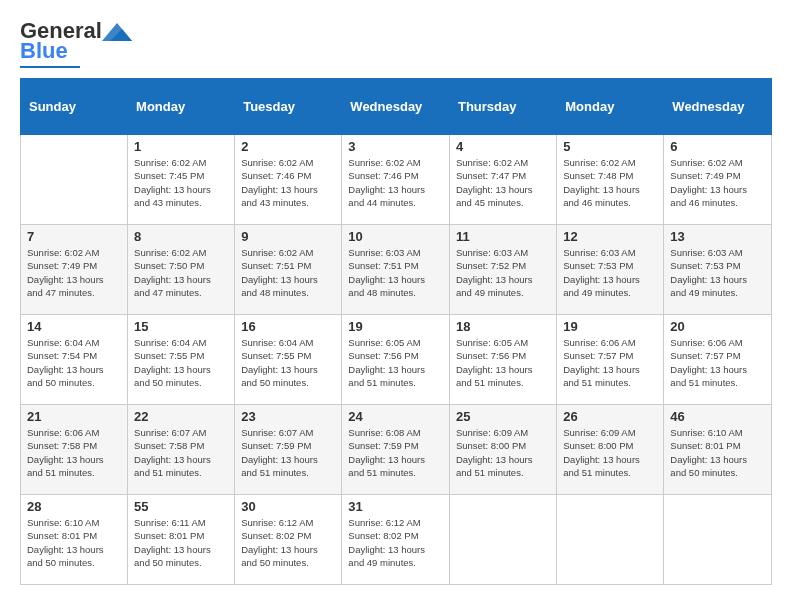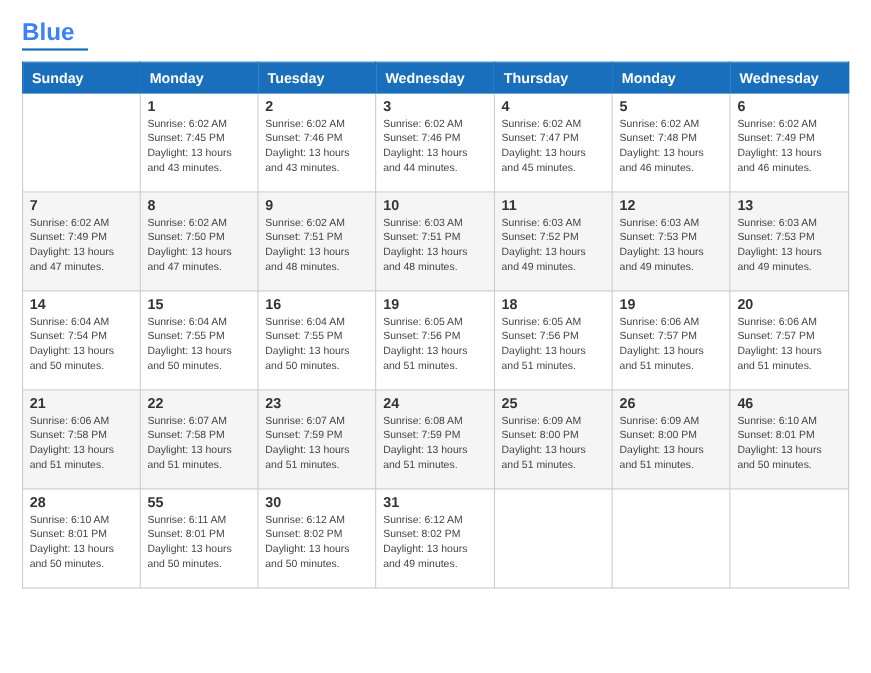--- a/index.html
+++ b/index.html
@@ -59,21 +59,21 @@
     }
     .calendar {
       width: 100%;
       border-collapse: collapse;
       border: 1px solid #ccc;
     }
     .calendar th {
       background: #1a6fbc;
       color: #fff;
       text-align: left;
-      padding: 6px 8px;
+      padding: 20px 8px;
       font-size: 13px;
       font-weight: bold;
       border: 1px solid #1a6fbc;
     }
     .calendar td {
       border: 1px solid #ccc;
       vertical-align: top;
       padding: 4px 6px;
       width: 108px;
       height: 90px;
@@ -95,20 +95,28 @@
     }
     tr:nth-child(odd) td { background: #fff; }
     tr:nth-child(even) td { background: #f5f5f5; }
     .calendar thead tr th { background: #1a6fbc; }
   </style>
 </head>
 <body>
 
 <div class="header">
   <div class="logo">
+    <div class="logo-row">
+      <span class="logo-text">
+        <span class="general">General</span><svg class="logo-icon" viewBox="0 0 30 18">
+            <polygon points="0,18 15,0 30,18" fill="#1a6fbc" opacity="0.85"></polygon>
+            <polygon points="8,18 20,6 30,18" fill="#1a6fbc"></polygon>
+          </svg>
+      </span>
+    </div>
     <div style="margin-top:-4px;">
       <span style="font-size:22px;font-weight:bold;color:#3b82f6;">Blue</span>
     </div>
     <div class="logo-divider"></div>
   </div>
   <div class="title-block">
     <div class="month-title"></div>
     <div class="location-title"></div>
   </div>
 </div>

